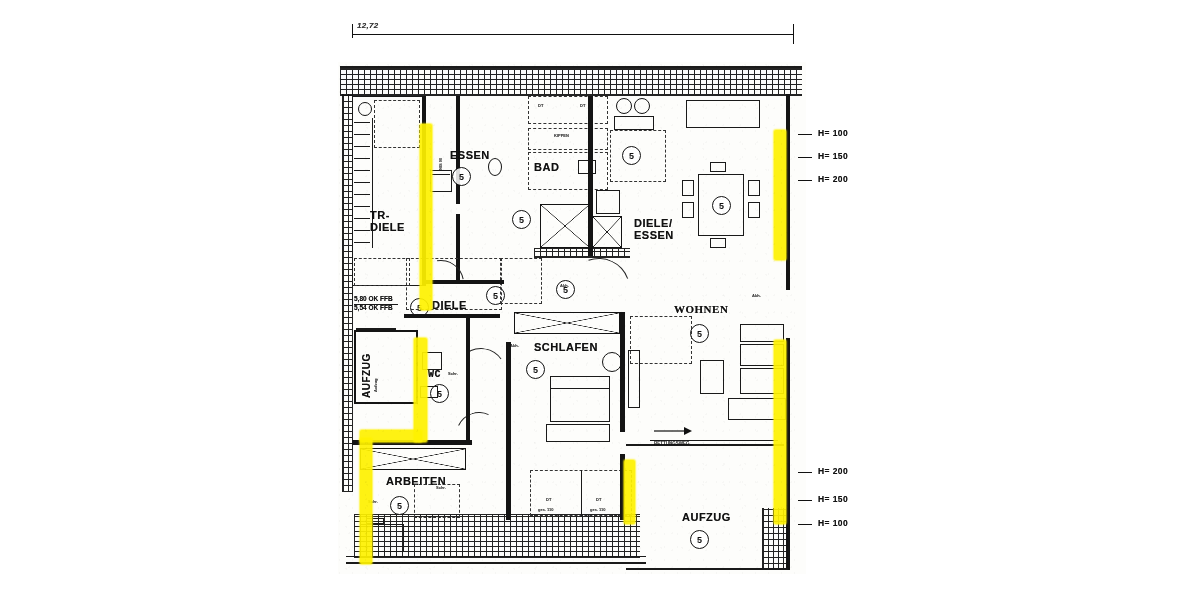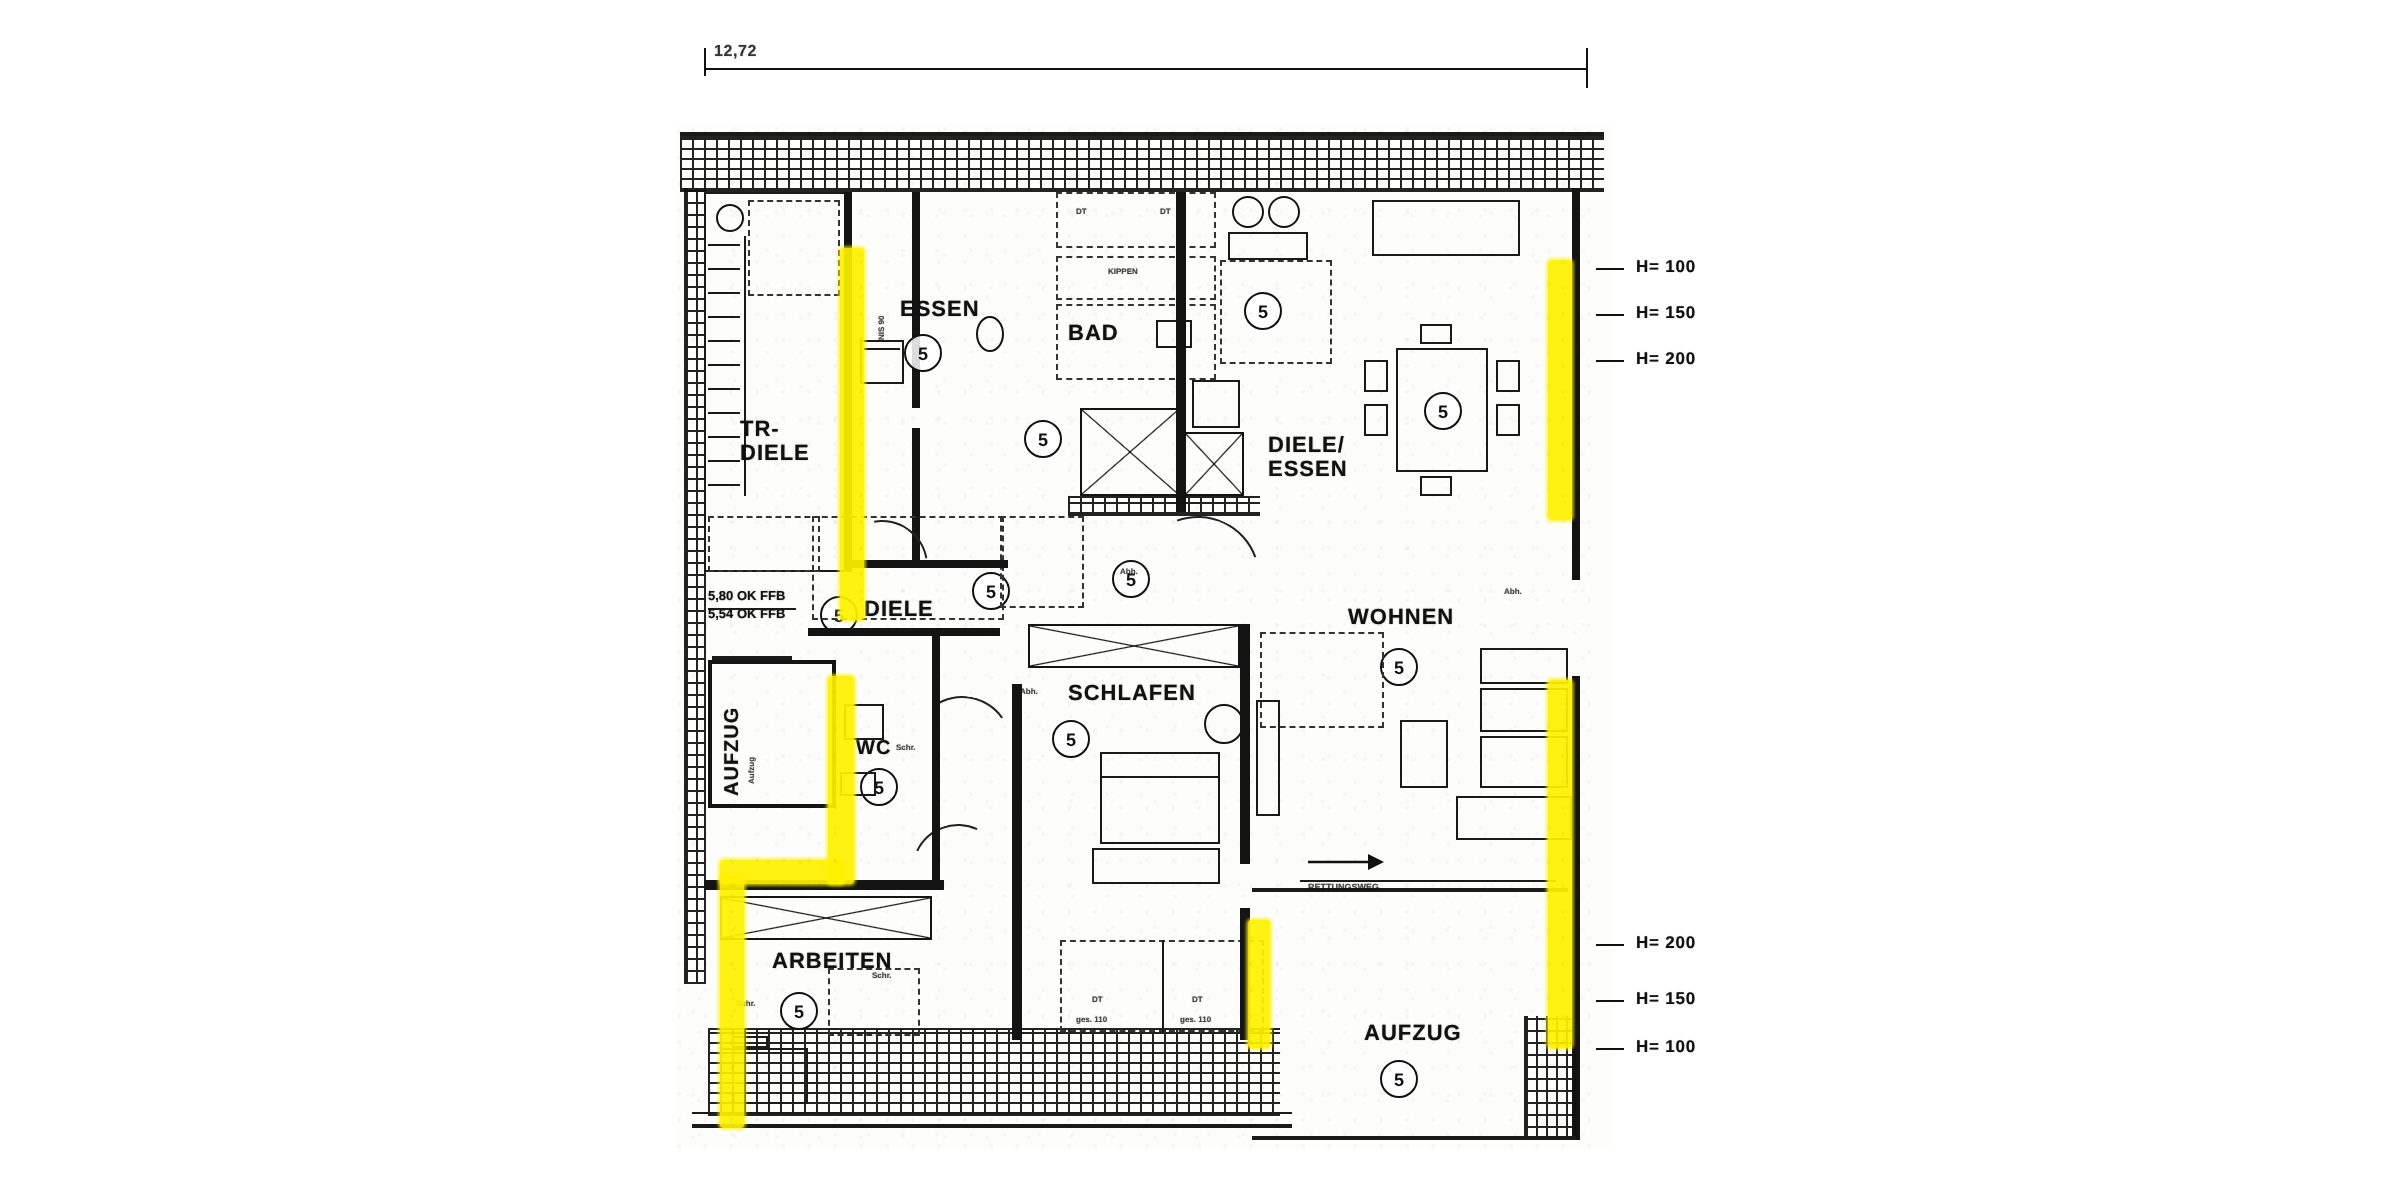--- a/index.html
+++ b/index.html
@@ -50,21 +50,21 @@
 
   
   .lbl{
     position:absolute;color:#111;font-family:"Liberation Sans",sans-serif;
     font-weight:700;letter-spacing:.5px;white-space:pre;line-height:1.05;
     text-shadow:0 0 .6px rgba(0,0,0,.55);
   }
   .lbl.room{font-size:11px;}
   .lbl.small{font-size:5.5px;font-weight:600;letter-spacing:0;}
   .lbl.tiny{font-size:4px;font-weight:600;letter-spacing:0;opacity:.8;}
-  .lbl.dim{font-size:8px;font-weight:700;letter-spacing:.3px;}
+  .lbl.dim{font-size:8px;font-weight:700;letter-spacing:.3px;font-style:italic;}
   .lbl.rot{transform-origin:0 0;transform:rotate(-90deg);}
 
   
   .mk{
     position:absolute;width:17px;height:17px;border:1.4px solid #111;
     border-radius:50%;color:#111;font-size:9px;font-weight:700;
     display:flex;align-items:center;justify-content:center;
     background:rgba(255,255,255,.85);
   }
 
@@ -179,21 +179,21 @@
     <div class="box" style="left:360px;top:112px;width:46px;height:62px;"></div>
     <div class="mk" style="left:374px;top:134px;">5</div>
     <div class="box" style="left:344px;top:118px;width:12px;height:16px;"></div>
     <div class="box" style="left:344px;top:140px;width:12px;height:16px;"></div>
     <div class="box" style="left:410px;top:118px;width:12px;height:16px;"></div>
     <div class="box" style="left:410px;top:140px;width:12px;height:16px;"></div>
     <div class="box" style="left:372px;top:100px;width:16px;height:10px;"></div>
     <div class="box" style="left:372px;top:176px;width:16px;height:10px;"></div>
     <div class="box" style="left:348px;top:38px;width:74px;height:28px;"></div>
 
-    <div class="lbl room" style="left:336px;top:242px;">WOHNEN</div>
+    <div class="lbl room" style="left:336px;top:242px;font-family:Liberation Serif, serif;">WOHNEN</div>
     <div class="mk" style="left:352px;top:262px;">5</div>
     <div class="boxd" style="left:292px;top:254px;width:62px;height:48px;"></div>
     <div class="box" style="left:362px;top:298px;width:24px;height:34px;"></div>
     <div class="box" style="left:402px;top:282px;width:44px;height:22px;"></div>
     <div class="box" style="left:402px;top:306px;width:44px;height:26px;"></div>
     <div class="box" style="left:390px;top:336px;width:58px;height:22px;"></div>
     <div class="box" style="left:402px;top:262px;width:44px;height:18px;"></div>
     <div class="lbl tiny" style="left:414px;top:232px;">Abh.</div>
 
     <div class="lbl room" style="left:94px;top:238px;">DIELE</div>
@@ -207,21 +207,21 @@
     <div class="boxt" style="left:16px;top:268px;width:64px;height:74px;"></div>
     <div class="lbl room rot" style="left:24px;top:336px;font-size:10px;">AUFZUG</div>
     <div class="lbl tiny rot" style="left:36px;top:330px;">Aufzug</div>
     <div class="ln" style="left:18px;top:266px;width:40px;height:2px;"></div>
 
     <div class="lbl small" style="left:16px;top:234px;font-size:6.5px;">5,80 OK FFB</div>
     <div class="lbl small" style="left:16px;top:243px;font-size:6.5px;">5,54 OK FFB</div>
     <div class="ln" style="left:16px;top:242px;width:44px;height:.8px;"></div>
 
     <div class="box" style="left:84px;top:290px;width:20px;height:18px;"></div>
-    <div class="lbl room" style="left:90px;top:308px;font-size:10px;">WC</div>
+    <div class="lbl room" style="left:90px;top:308px;font-size:10px;font-family:Liberation Mono, monospace;">WC</div>
     <div class="mk" style="left:92px;top:322px;">5</div>
     <div class="lbl tiny" style="left:110px;top:310px;">Schr.</div>
     <div class="box" style="left:82px;top:324px;width:18px;height:12px;"></div>
     <div class="arcdoor" style="left:118px;top:286px;width:50px;height:50px;transform:rotate(10deg);"></div>
 
     <div class="lbl room" style="left:196px;top:280px;">SCHLAFEN</div>
     <div class="mk" style="left:188px;top:298px;">5</div>
     <div class="lbl tiny" style="left:172px;top:282px;">Abh.</div>
     <div class="xbox" style="left:176px;top:250px;width:106px;height:22px;"></div>
     <div class="box" style="left:212px;top:314px;width:60px;height:46px;"></div>

